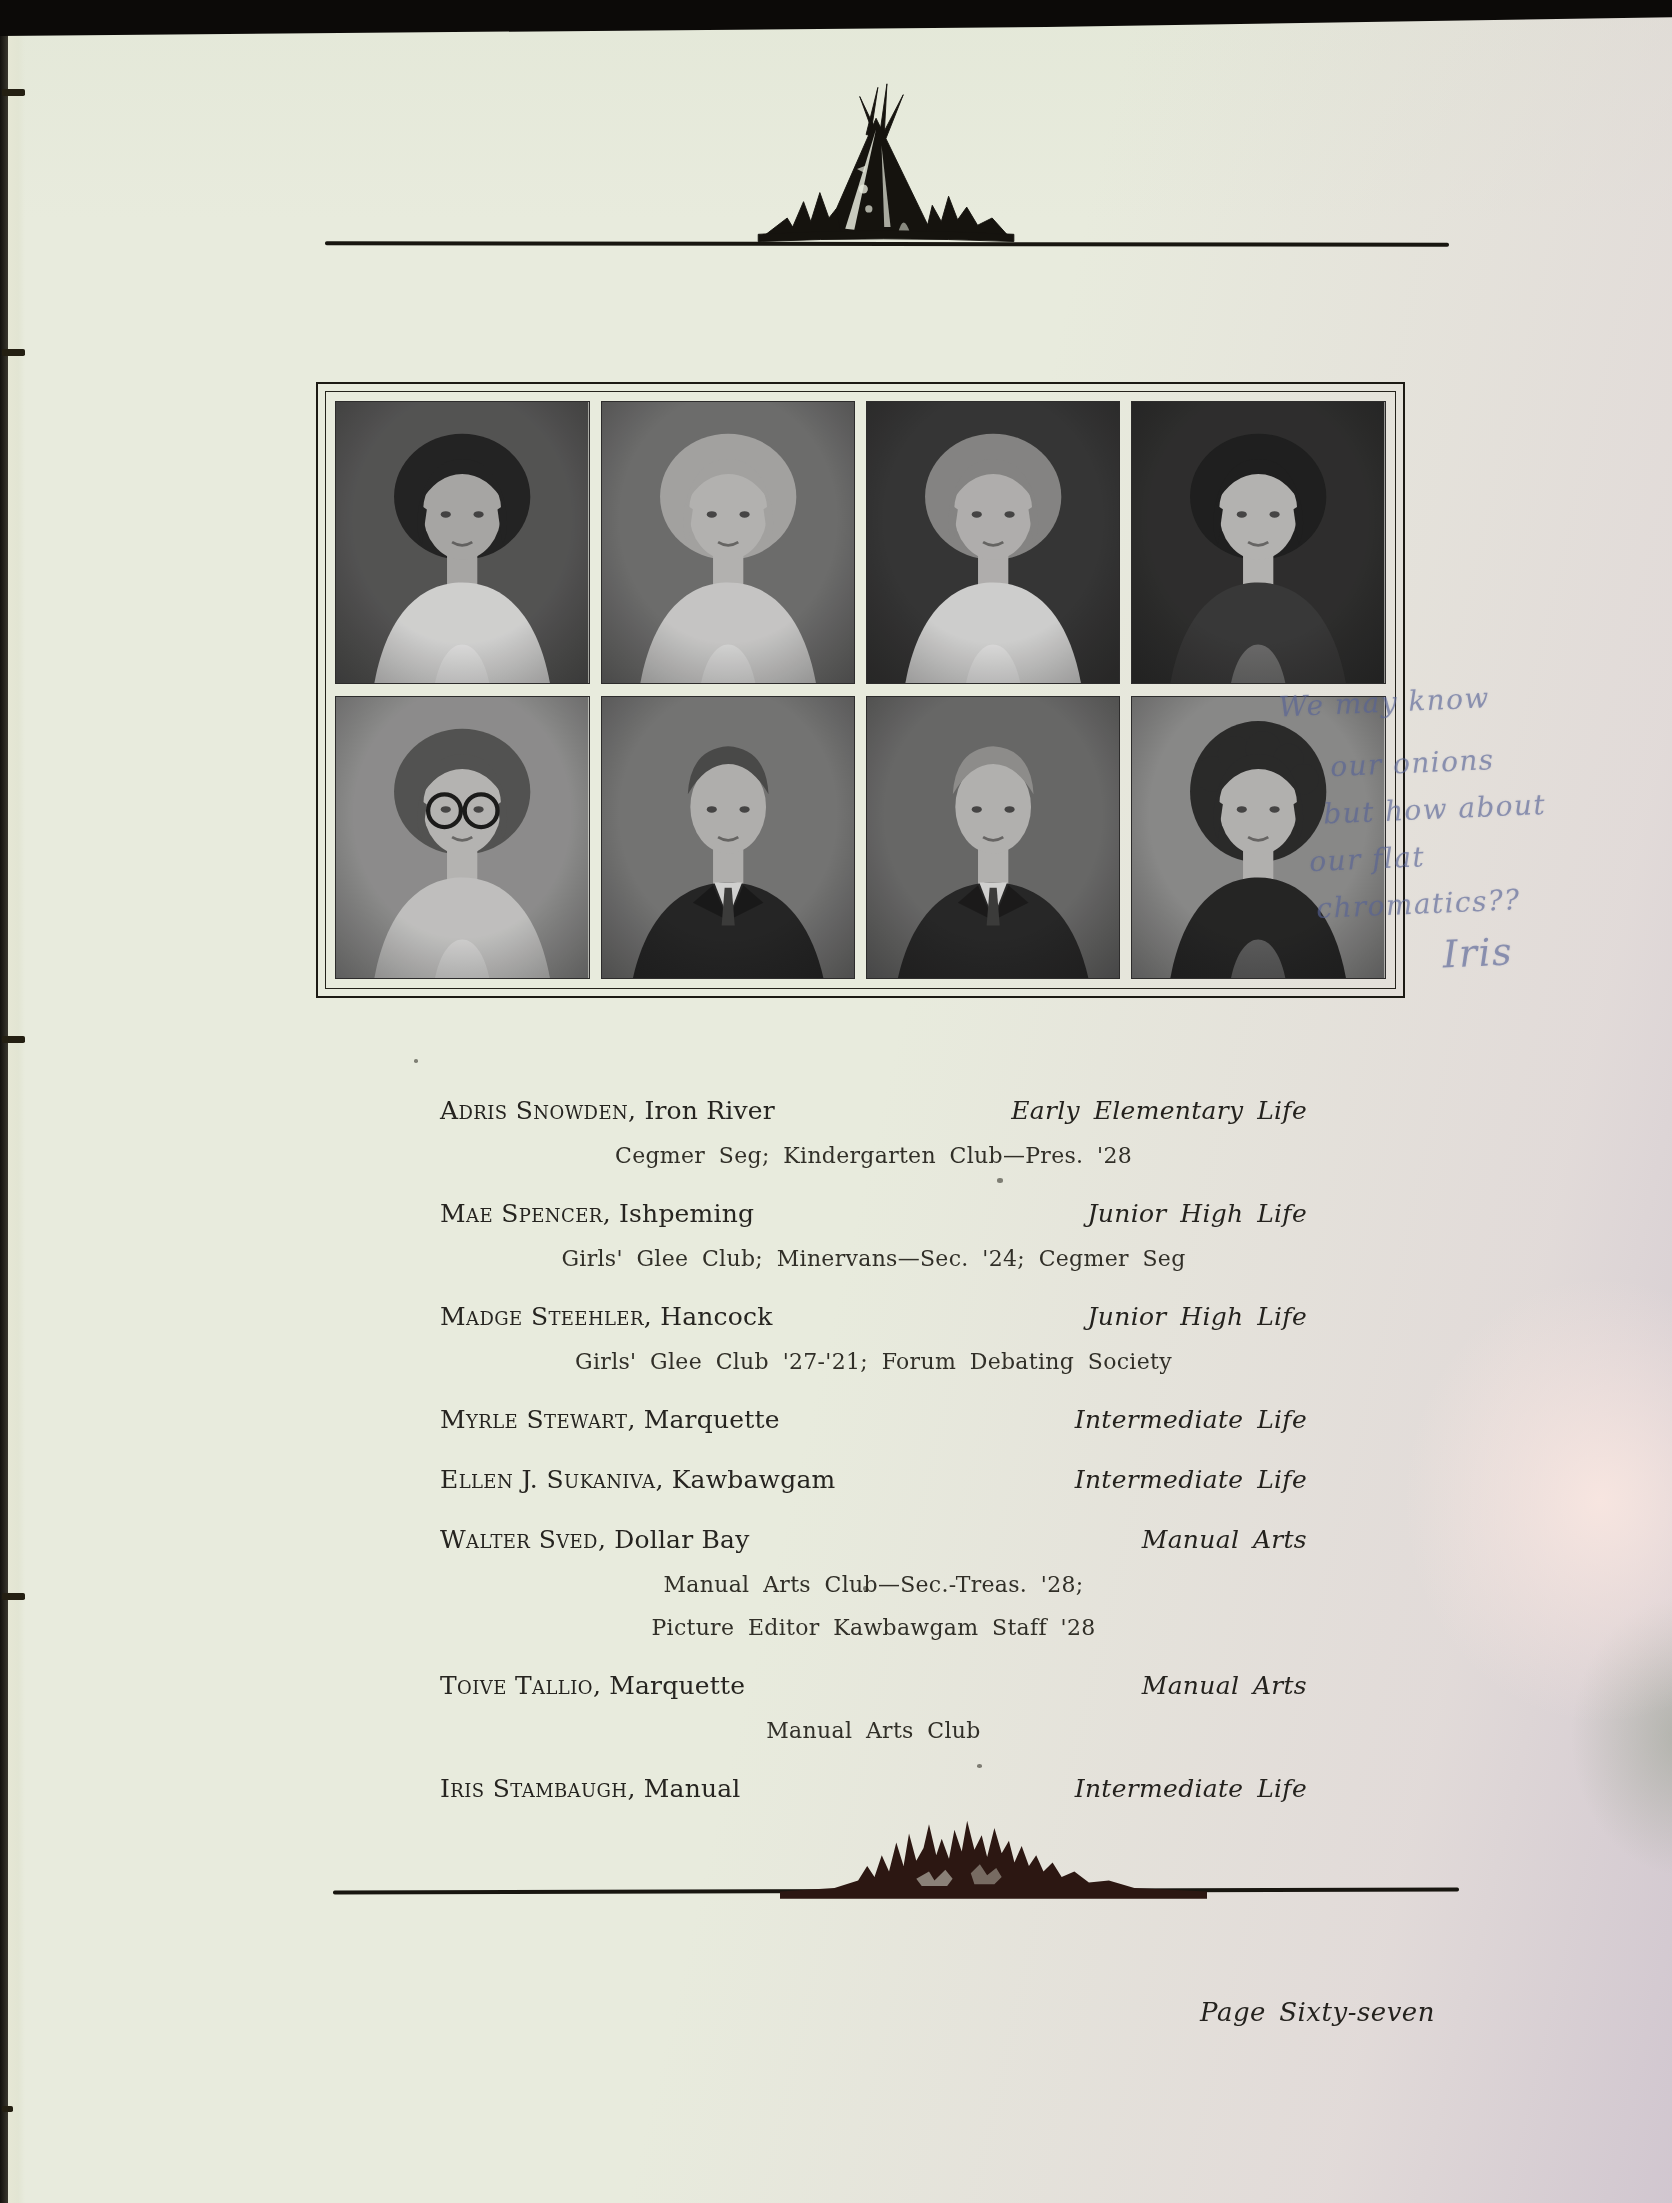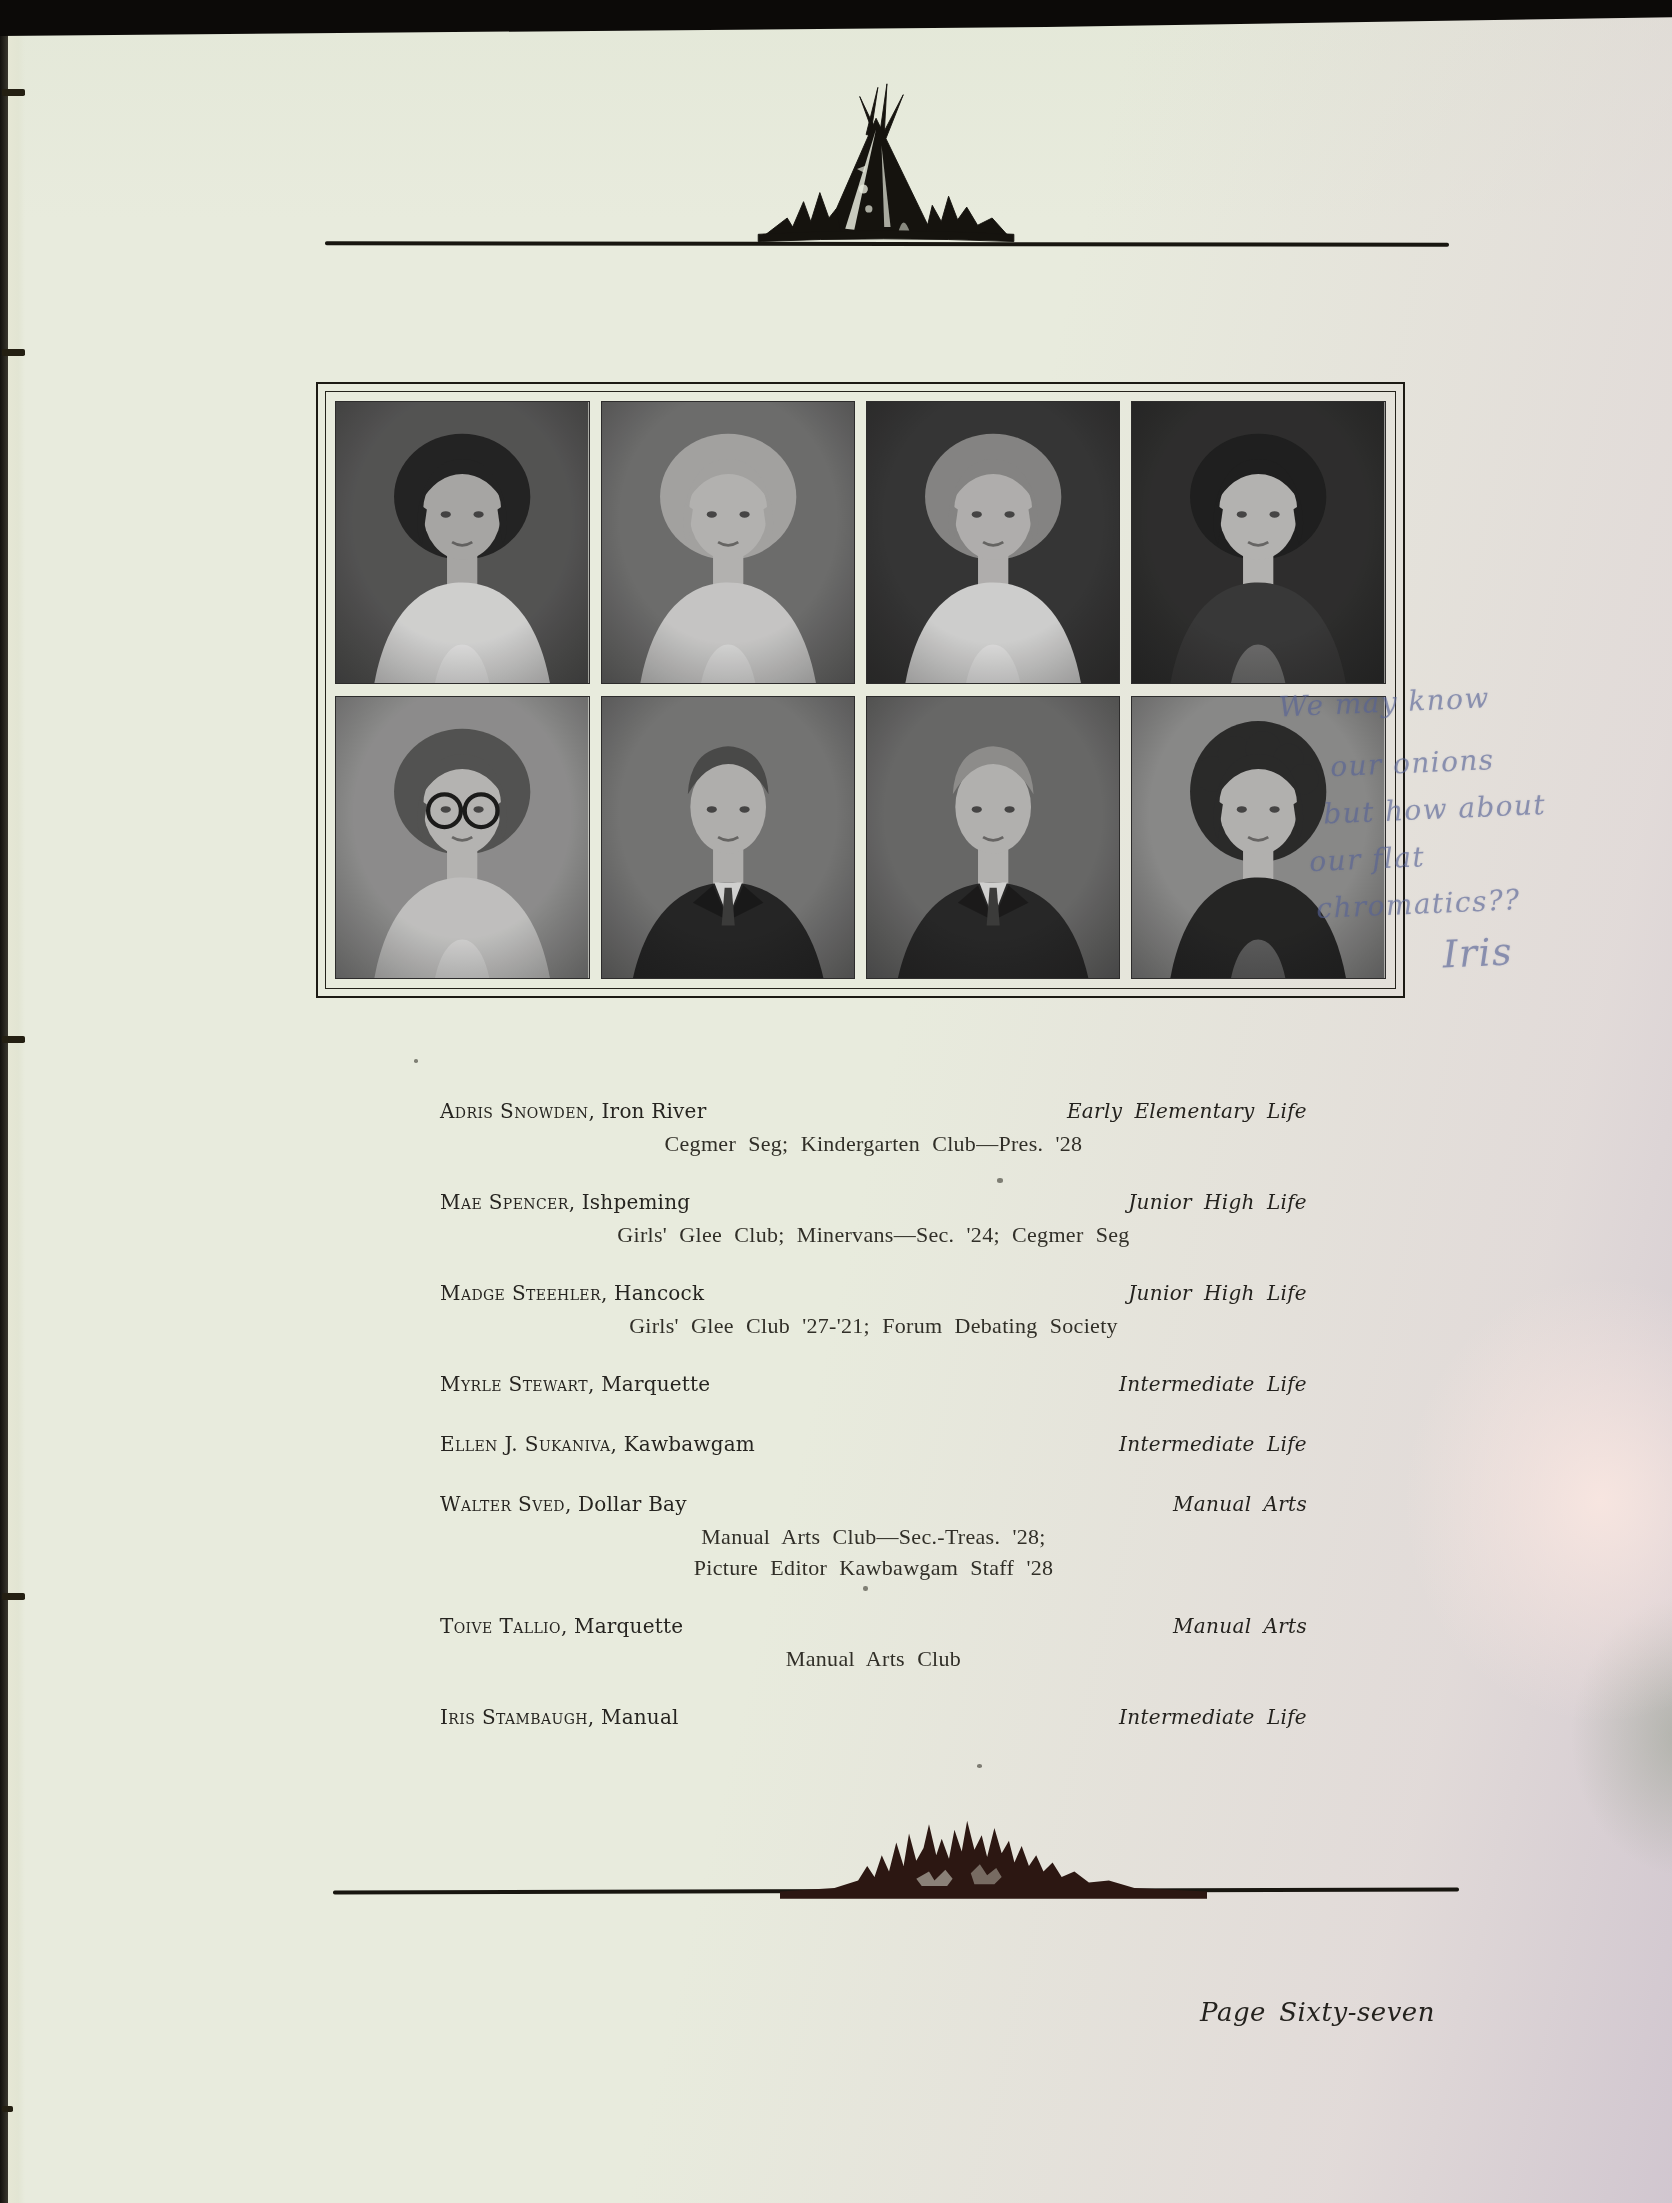--- a/index.html
+++ b/index.html
@@ -70,27 +70,27 @@
   .hw-line:nth-child(2){margin-left:58px;}
   .hw-line:nth-child(3){margin-left:49px;}
   .hw-line:nth-child(4){margin-left:33px;}
   .hw-line:nth-child(5){margin-left:38px;}
   .hw-sig{margin-left:162px;font-size:38px;margin-top:5.5px;}
   
   .entries{position:absolute;left:440px;top:1096px;width:867px;}
   .entry{margin-bottom:30px;}
   .entry-head{
     display:flex;justify-content:space-between;align-items:baseline;
-    font-size:20px;color:#262420;line-height:30px;
+    font-size:25px;color:#262420;line-height:30px;
   }
   .entry-name .nm{font-variant:small-caps;letter-spacing:0.4px;}
   .entry-name .loc{letter-spacing:0.2px;}
   .entry-program{font-style:italic;font-weight:500;letter-spacing:0.3px;word-spacing:5.5px;color:#24221e;}
   .entry-activities{text-align:center;font-size:22px;color:#312f28;line-height:27px;word-spacing:6.4px;letter-spacing:0.3px;}
-  .entry-activities .activity{margin-top:4px;font-family:Liberation Serif, serif;}
+  .entry-activities .activity{margin-top:16px;}
   
   .footer-rule{left:333px;top:1889px;width:1126px;height:3.6px;transform:rotate(-.15deg);}
   .trees{position:absolute;left:780px;top:1815px;width:427px;height:84px;}
   .page-number{
     position:absolute;right:238px;top:1997px;
     font-style:italic;font-weight:500;font-size:26px;color:#24221e;
     letter-spacing:0.5px;word-spacing:4.5px;
   }
   
   .speck{position:absolute;background:rgba(40,38,30,.55);border-radius:50%;}

